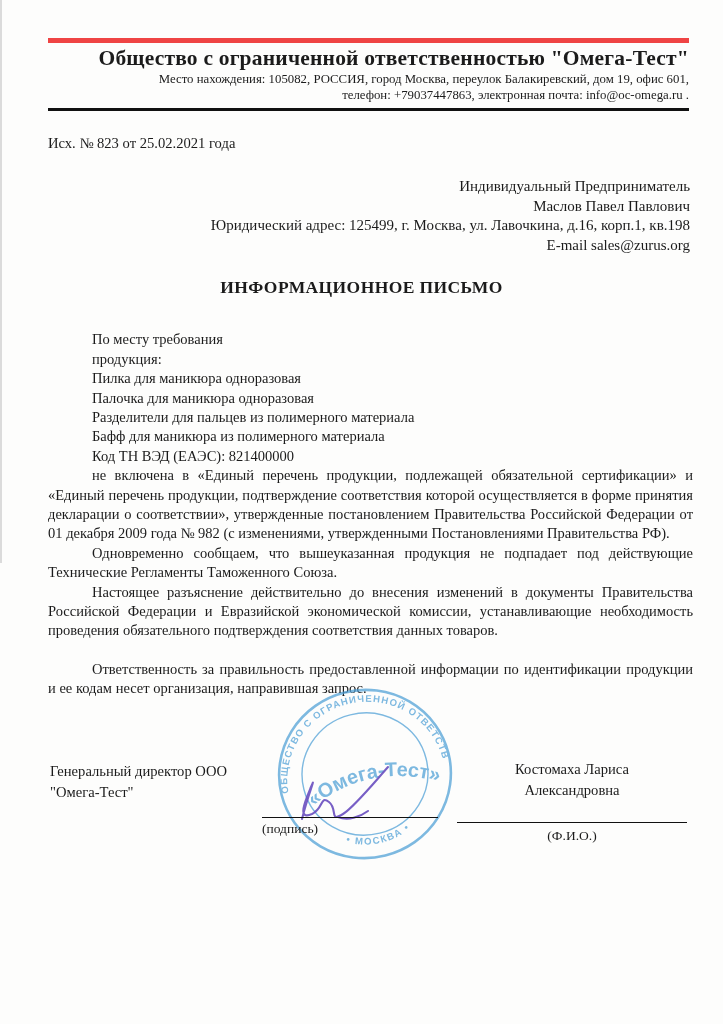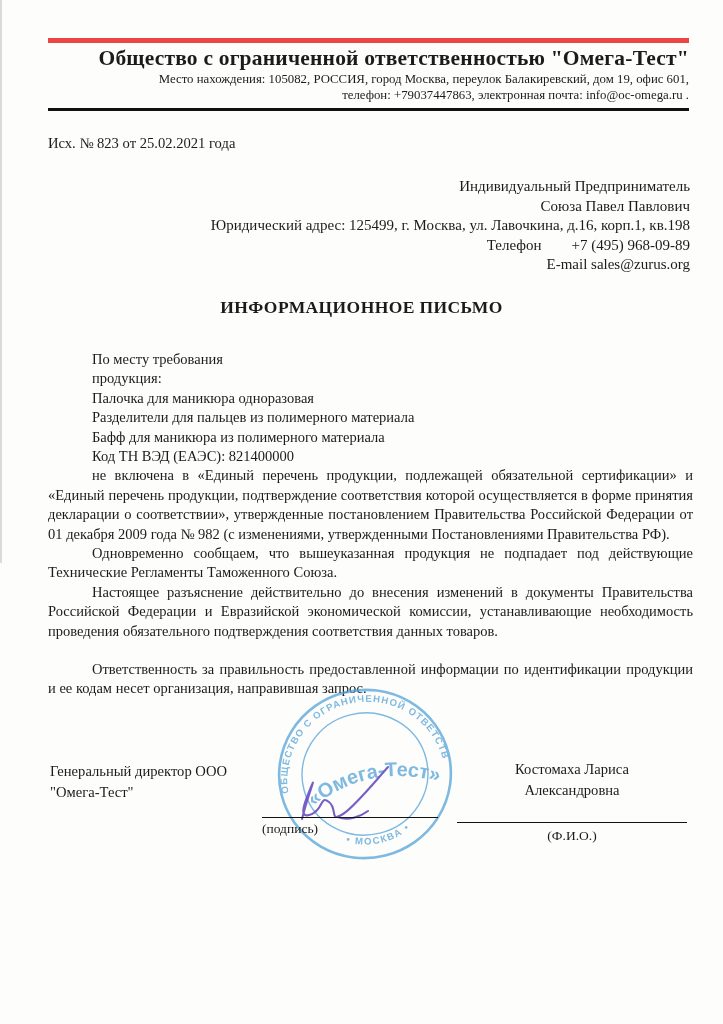--- a/index.html
+++ b/index.html
@@ -63,31 +63,31 @@
   <div class="letterhead">
     <div class="company-name">Общество с ограниченной ответственностью "Омега-Тест"</div>
     <div class="company-sub">Место нахождения: 105082, РОССИЯ, город Москва, переулок Балакиревский, дом 19, офис 601,</div>
     <div class="company-sub">телефон: +79037447863, электронная почта: info@oc-omega.ru .</div>
   </div>
 
   <div class="outgoing">Исх. № 823 от 25.02.2021 года</div>
 
   <div class="recipient">
     <div>Индивидуальный Предприниматель</div>
-    <div>Союза Павел Павлович</div>
+    <div>Маслов Павел Павлович</div>
     <div>Юридический адрес: 125499, г. Москва, ул. Лавочкина, д.16, корп.1, кв.198</div>
-    <div>Телефон        +7 (495) 968-09-89</div>
     <div>E-mail sales@zurus.org</div>
   </div>
 
   <div class="doc-title">ИНФОРМАЦИОННОЕ ПИСЬМО</div>
 
   <div class="body-text">
     <p>По месту требования</p>
     <p>продукция:</p>
+    <p>Пилка для маникюра одноразовая</p>
     <p>Палочка для маникюра одноразовая</p>
     <p>Разделители для пальцев из полимерного материала</p>
     <p>Бафф для маникюра из полимерного материала</p>
     <p>Код ТН ВЭД (ЕАЭС): 821400000</p>
     <p class="just">не включена в «Единый перечень продукции, подлежащей обязательной сертификации» и «Единый перечень продукции, подтверждение соответствия которой осуществляется в форме принятия декларации о соответствии», утвержденные постановлением Правительства Российской Федерации от 01 декабря 2009 года № 982 (с изменениями, утвержденными Постановлениями Правительства РФ).</p>
     <p class="just">Одновременно сообщаем, что вышеуказанная продукция не подпадает под действующие Технические Регламенты Таможенного Союза.</p>
     <p class="just">Настоящее разъяснение действительно до внесения изменений в документы Правительства Российской Федерации и Евразийской экономической комиссии, устанавливающие необходимость проведения обязательного подтверждения соответствия данных товаров.</p>
     <p class="just gap-before">Ответственность за правильность предоставленной информации по идентификации продукции и ее кодам несет организация, направившая запрос.</p>
   </div>
 

